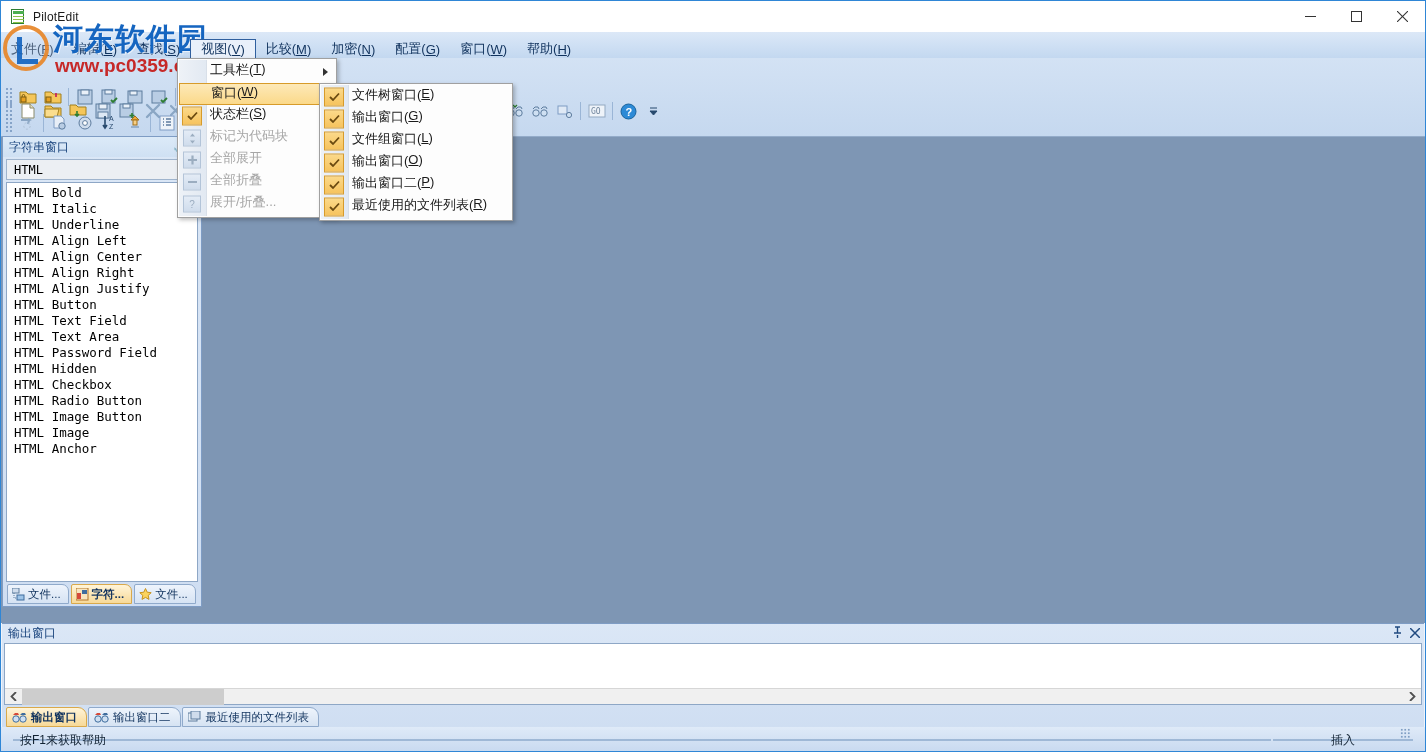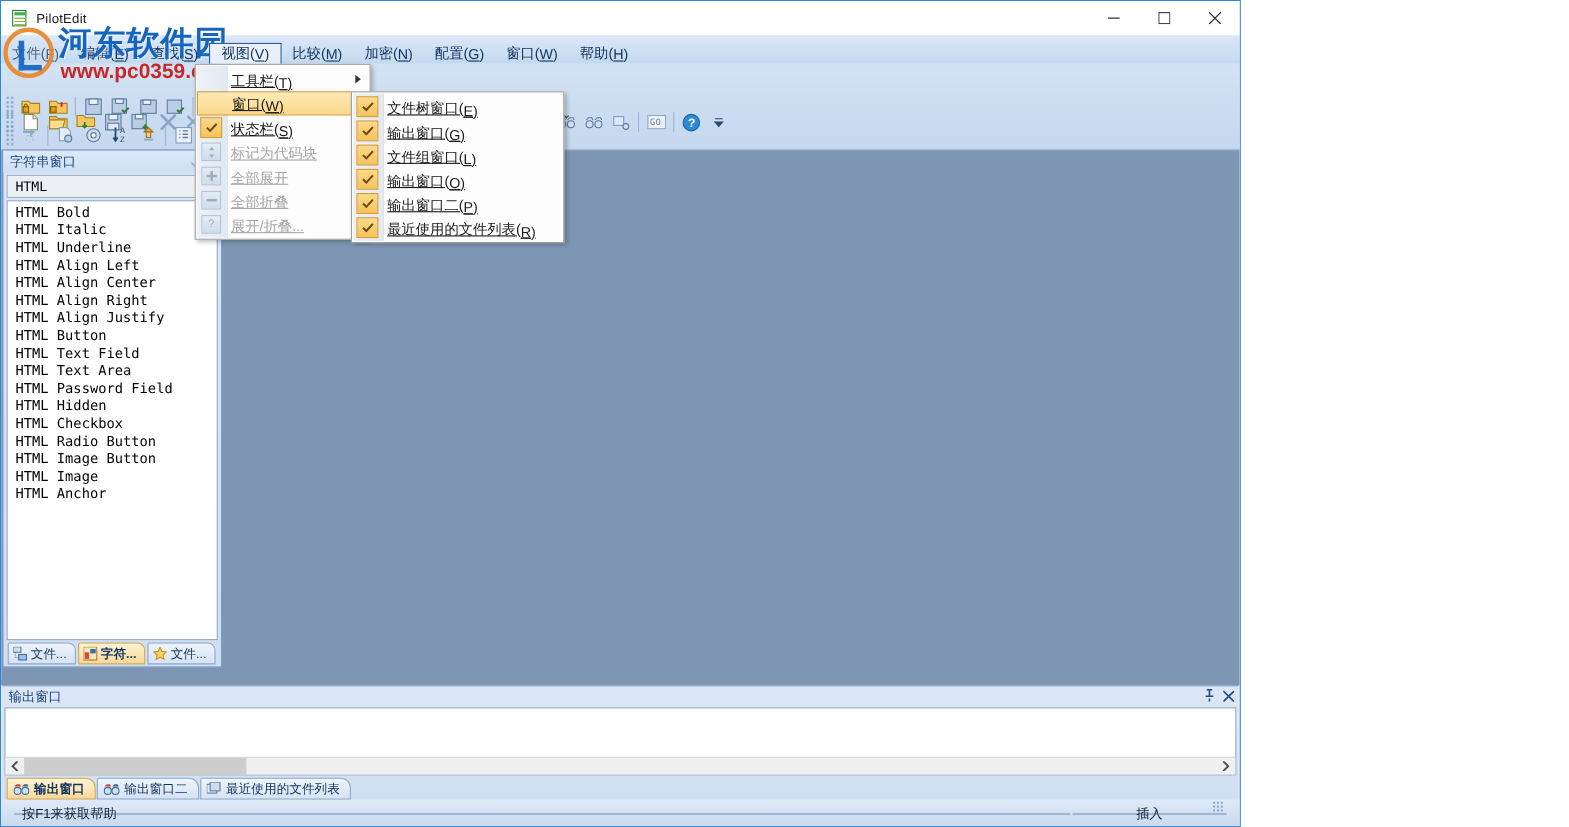--- a/index.html
+++ b/index.html
@@ -6,21 +6,21 @@
   html, body {
     margin: 0; padding: 0;
     width: 1426px; height: 752px;
     overflow: hidden;
     font-family: "Liberation Sans", sans-serif;
     font-size: 12px;
     background: #ffffff;
   }
   #app {
     position: relative;
-    width: 1128px; height: 752px;
+    width: 1426px; height: 752px;
     background: #f0f4fa;
     border: 1px solid #2f86d6;
     overflow: hidden;
   }
 
   
   .titlebar {
     position: absolute; left: 0; top: 0;
     width: 100%; height: 31px;
     background: #ffffff;
@@ -274,25 +274,24 @@
     box-shadow: 2px 2px 4px rgba(0,0,0,.25);
     z-index: 100;
     padding: 2px 0;
   }
   .menu-pop .gutter {
     position: absolute; left: 1px; top: 1px; bottom: 1px; width: 28px;
     background: linear-gradient(to right,#eef2f7,#e2e9f2);
     border-right: 1px solid #d8dfe8;
   }
   .mrow {
-    position: relative; display: flex; align-items: flex-end;
+    position: relative; display: flex; align-items: flex-start;
     height: 22px; padding-left: 32px; 
     font-size: 13px; color: #1a1a1a; white-space: nowrap;
     z-index: 2;
-    text-decoration: underline;
   }
   .mrow.disabled { color: #a6a6a6; }
   .mrow.hl {
     background: linear-gradient(to bottom,#fde9b8,#fbd98a);
     border: 1px solid #d79b2a;
     margin: 0 1px;
     padding-left: 31px;
   }
   .mrow .sub-arrow {
     position: absolute; right: 8px; top: 50%; transform: translateY(-50%);

